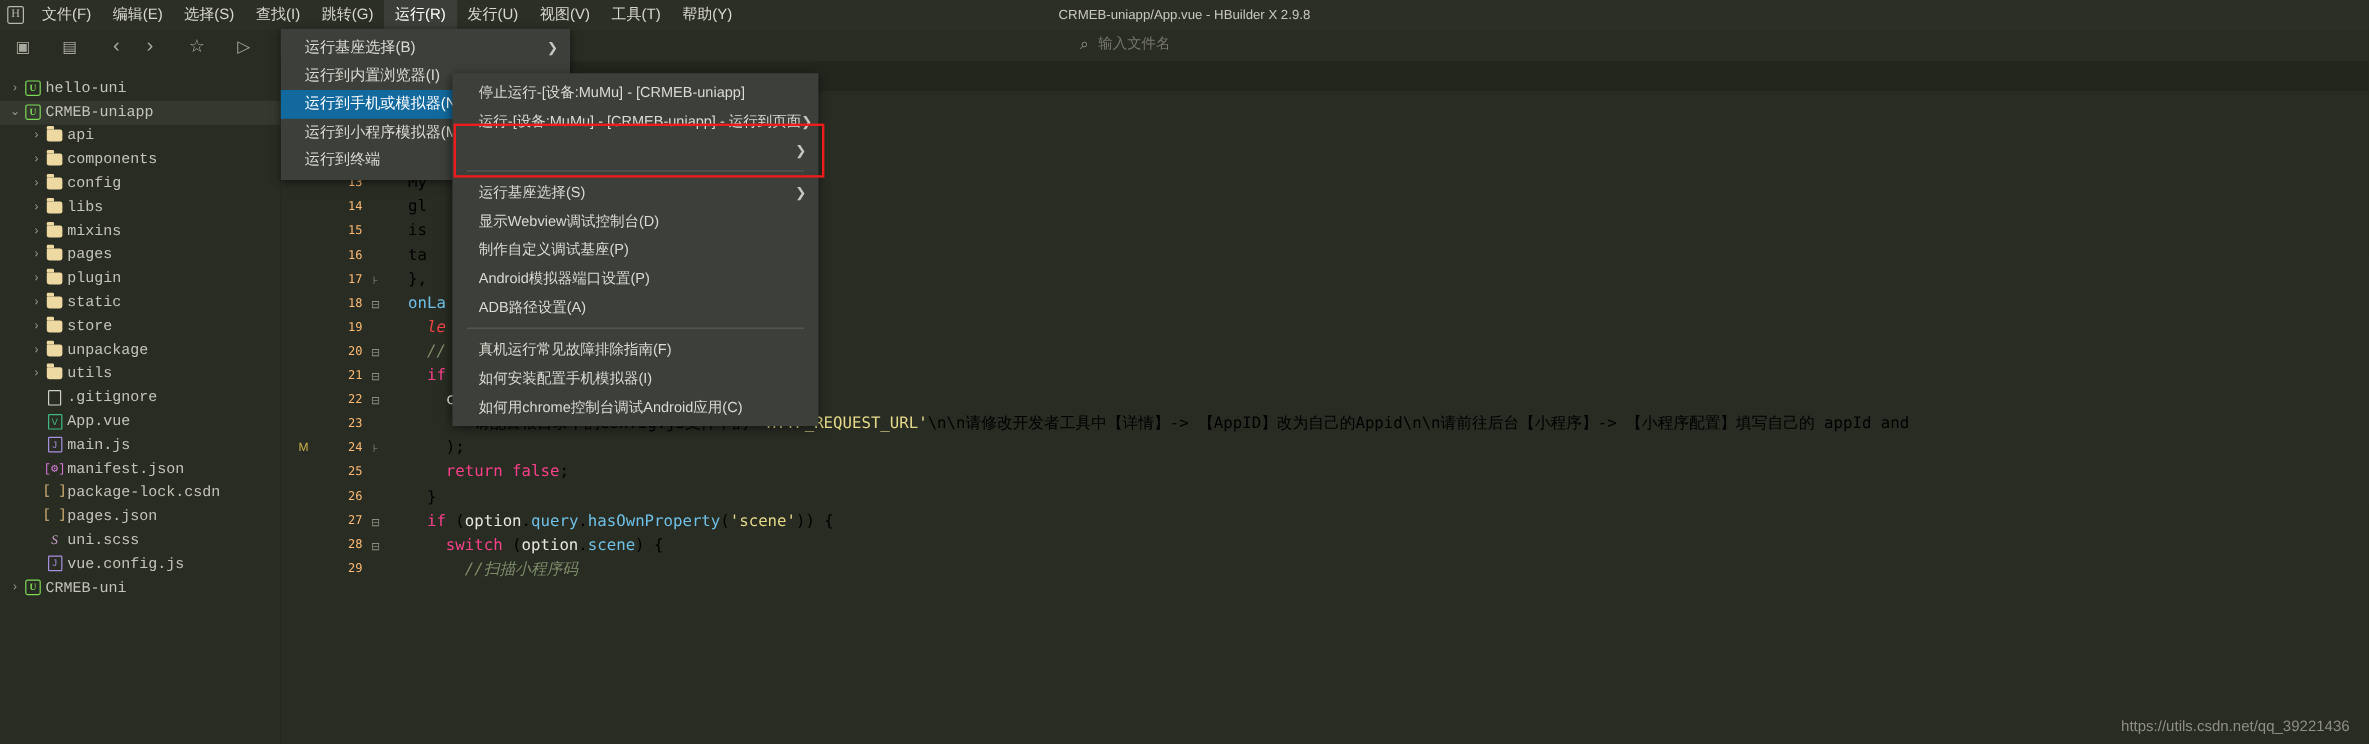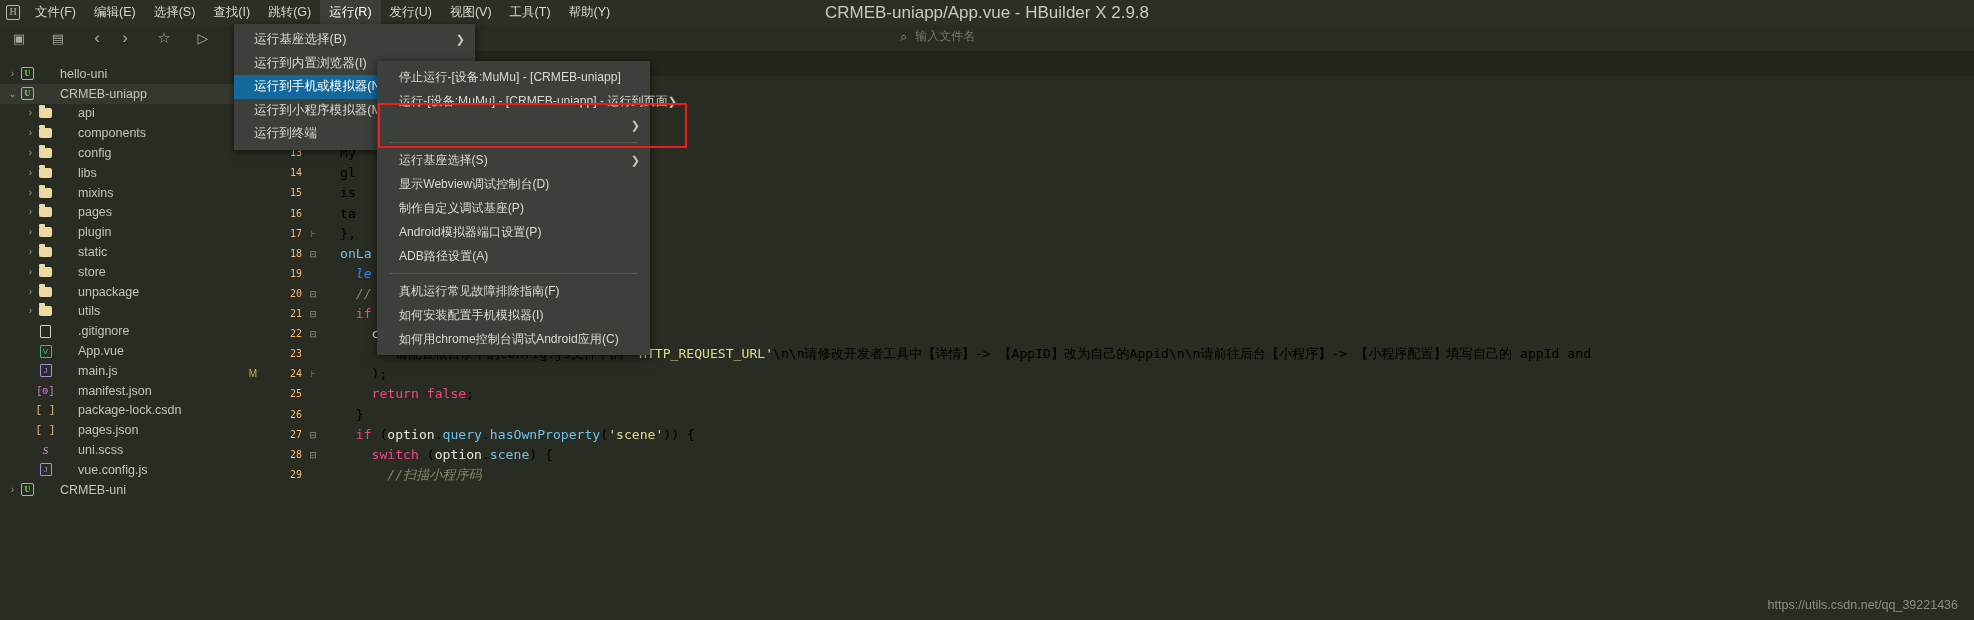--- a/index.html
+++ b/index.html
@@ -30,21 +30,21 @@
     font-family: "Liberation Serif", serif;
   }
   .menu-item {
     padding: 4px 9px 5px 9px; height: 25px;
     display: flex; align-items: flex-start; cursor: default;
   }
   .menu-item.active { background: #3b3f37; color: #ffffff; }
   #windowtitle {
     position: absolute; left: 0; right: 0; top: 0; height: 25px;
     display: flex; align-items: center; justify-content: center;
-    font-size: 17px; color: #c9c9c2; pointer-events: none;
+    font-size: 11px; color: #c9c9c2; pointer-events: none;
   }
 
   
   #toolbar {
     position: absolute; top: 25px; left: 0; width: 1974px; height: 26px;
     background: #282c22; display: flex; align-items: center;
     padding-left: 6px; gap: 2px;
   }
   .tb-btn {
     width: 26px; height: 22px; display: flex;
@@ -117,21 +117,21 @@
   }
   .ic-plain {
     width: 11px; height: 13px; border: 1.3px solid #cfcfc6; border-radius: 1px;
     background: transparent;
   }
   .ic-scss {
     width: 13px; height: 13px; color: #c9a0c9; font-size: 11px;
     display: flex; align-items: center; justify-content: center;
     font-family: "Liberation Serif", serif; font-style: italic;
   }
-  .tlabel { margin-left: 24px; }
+  .tlabel { margin-left: 2px; font-family: Liberation Mono, monospace; }
   .d0 { padding-left: 6px; }
   .d1 { padding-left: 24px; }
 
   
   #editor {
     position: absolute; top: 51px; left: 234px; right: 0; height: 569px;
     background: #282c22; overflow: hidden;
   }
   #tabbar {
     height: 25px; background: #22261d; display: flex; align-items: stretch;
@@ -164,41 +164,41 @@
     font-size: 9px; font-family: "Liberation Sans", sans-serif;
   }
   .ctext { padding-left: 16px; }
 
   .k  { color: #f9408a; }   
   .fn { color: #70c0e8; }   
   .id { color: #e8e8e0; }   
   .st { color: #e5d98a; }   
   .cm { color: #7d8c6b; font-style: italic; } 
   .op { color: #f9408a; }
-  .let{ color: #3b82f6; font-style: italic; }
+  .let{ color: #ef4444; font-style: italic; }
 
   
   #menu-run {
     position: absolute; left: 234px; top: 24px; width: 241px;
     background: #3c3f3a; z-index: 50;
     box-shadow: 0 2px 7px rgba(0,0,0,.55);
     padding: 4px 0;
     font-size: 12.6px;
   }
   .mrow {
     display: flex; align-items: center; height: 23.5px;
     color: #dadad2; padding: 0 10px 0 20px; cursor: default;
     white-space: nowrap;
   }
   .mrow.hl { background: #11699e; color: #fff; }
   .mrow .arrow { margin-left: auto; font-size: 11px; color: #c8c8c0; }
   .mrow.hl .arrow { color: #fff; }
 
   #menu-sub {
-    position: absolute; left: 377px; top: 61px; width: 273px;
+    position: absolute; left: 377px; top: 61px; width: 305px;
     background: #3c3f3a; z-index: 60;
     box-shadow: 0 2px 9px rgba(0,0,0,.6);
     padding: 4px 0;
     font-size: 12.1px;
   }
   #menu-sub .mrow { padding: 0 10px 0 22px; height: 24px; }
   .msep { height: 1px; background: #585b54; margin: 5px 12px; }
 
   #hl-box {
     position: absolute; left: 378px; top: 103px; width: 309px; height: 45px;

